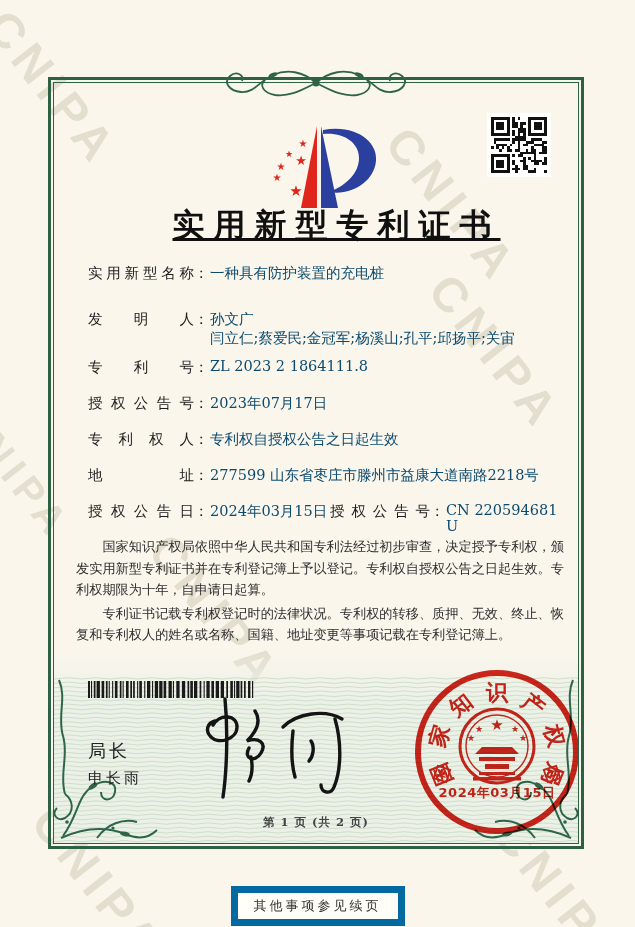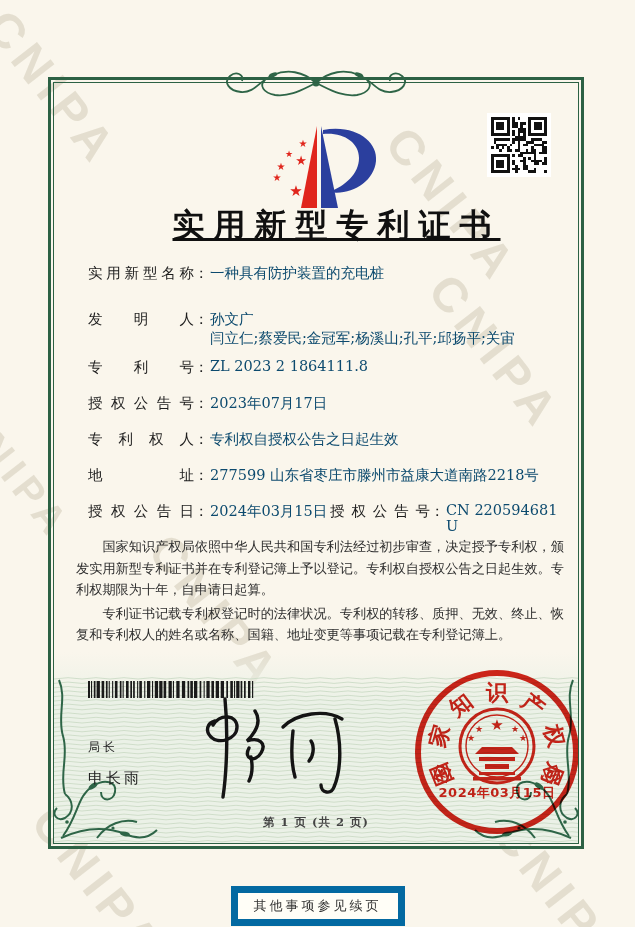--- a/index.html
+++ b/index.html
@@ -29,21 +29,21 @@
   .flabel{display:inline-block;width:106px;text-align:justify;text-align-last:justify;
         flex:0 0 106px;color:#1d1d1d;}
   .fcolon{flex:0 0 16px;}
   .fvalue{flex:1;color:#0c4a6e;}
   .flabel2{display:inline-block;width:100px;text-align:justify;text-align-last:justify;color:#1d1d1d;}
   
   .paras{position:absolute;left:25px;top:456px;width:492px;font-size:13.2px;line-height:21.6px;color:#2e2e2e;}
   .paras p{margin:0 0 2px 0;text-indent:2em;}
   
   .signer-title{position:absolute;left:37px;top:659px;font-family:"Liberation Sans",sans-serif;
-        font-size:12px;letter-spacing:3px;color:#222;}
+        font-size:18px;letter-spacing:3px;color:#222;}
   .signer-name{position:absolute;left:37px;top:689px;font-family:"Liberation Sans",sans-serif;
         font-size:15px;letter-spacing:3px;color:#222;}
   .page-indicator{position:absolute;left:0;top:735px;width:100%;text-align:center;
         font-size:11.5px;color:#444;letter-spacing:1px;font-weight:bold;}
   
   .seal{position:absolute;left:362px;top:588px;width:168px;height:168px;mix-blend-mode:multiply;}
   .seal svg{position:absolute;left:0;top:0;}
   .seal-char{position:absolute;font:700 22px "DejaVu Serif",serif;color:#d5261b;}
   .seal-date{position:absolute;left:0;right:0;top:116px;text-align:center;
         font:700 13px "DejaVu Sans",sans-serif;color:#d5261b;letter-spacing:.5px;

